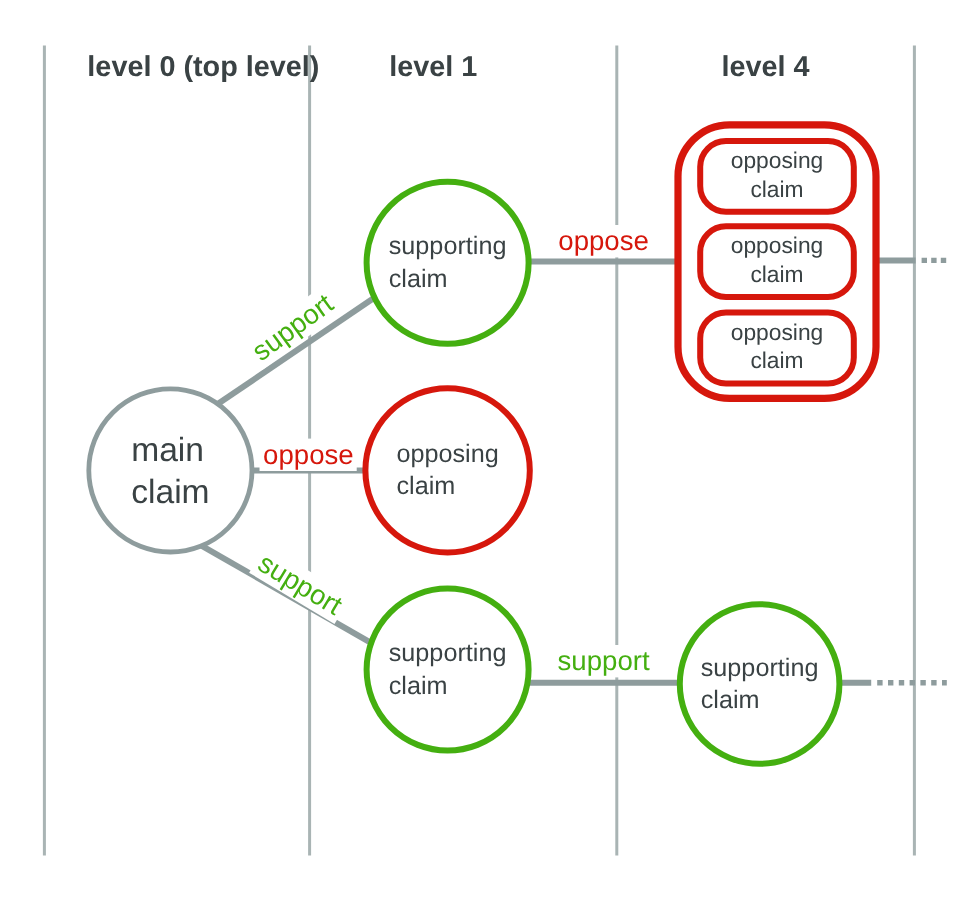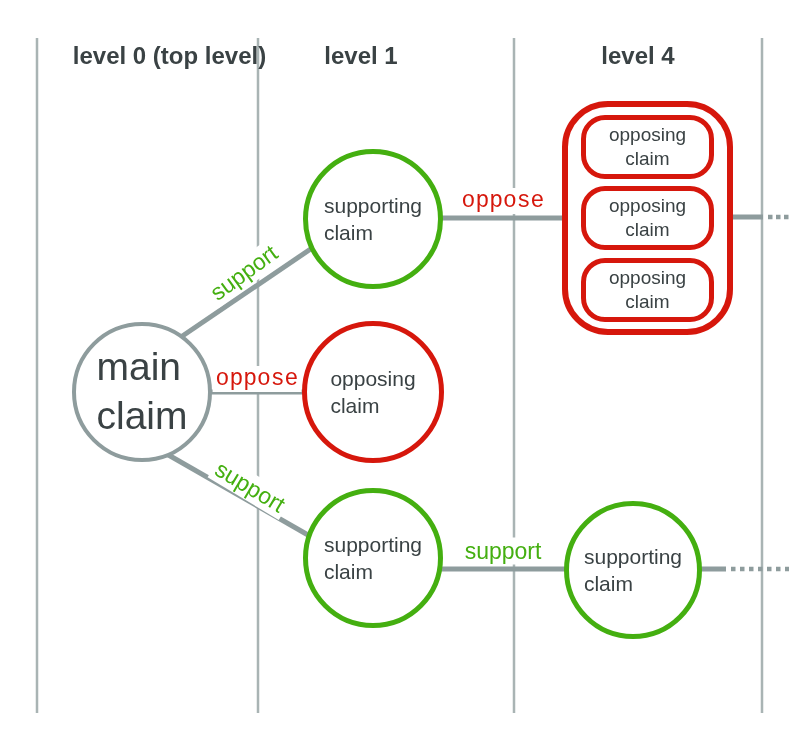--- a/index.html
+++ b/index.html
@@ -39,21 +39,21 @@
     justify-content: center;
     text-align: left;
     color: var(--text, #3a4244);
   }
   .node span { white-space: pre-line; }
   .circle { border-radius: 50%; }
 
   #node-main {
     left: 72px; top: 322px; width: 140px; height: 140px;
     border: 4px solid var(--neutral, #8e9c9d);
-    font-size: 39px; line-height: 1.25;
+    font-size: 28px; line-height: 1.25;
   }
   #node-l1-support-top {
     left: 303px; top: 149px; width: 140px; height: 140px;
     border: 5px solid var(--support, #44af10);
     font-size: 21px; line-height: 1.3;
   }
   #node-l1-oppose {
     left: 302px; top: 321px; width: 142px; height: 142px;
     border: 5px solid var(--oppose, #d6170c);
     font-size: 21px; line-height: 1.3;
@@ -100,21 +100,21 @@
     position: absolute;
     font-size: 23px;
     background: #fff;
     padding: 0 3px;
     white-space: nowrap;
     transform: translate(-50%, -50%);
   }
   .edge-label.rot-up   { transform: translate(-50%, -50%) rotate(-36deg); }
   .edge-label.rot-down { transform: translate(-50%, -50%) rotate(31deg); }
   .support-text { color: var(--support, #44af10); }
-  .oppose-text  { color: var(--oppose, #d6170c); font-family: Liberation Mono, monospace; }
+  .oppose-text  { color: var(--oppose, #d6170c); }
 
   #label-support-top    { left: 244px; top: 273px; }
   #label-oppose-mid     { left: 257px; top: 379px; }
   #label-support-bottom { left: 250px; top: 487px; }
   #label-oppose-l2      { left: 503px; top: 201px; }
   #label-support-l2     { left: 503px; top: 551px; }
 </style>
 </head>
 <body>
 

